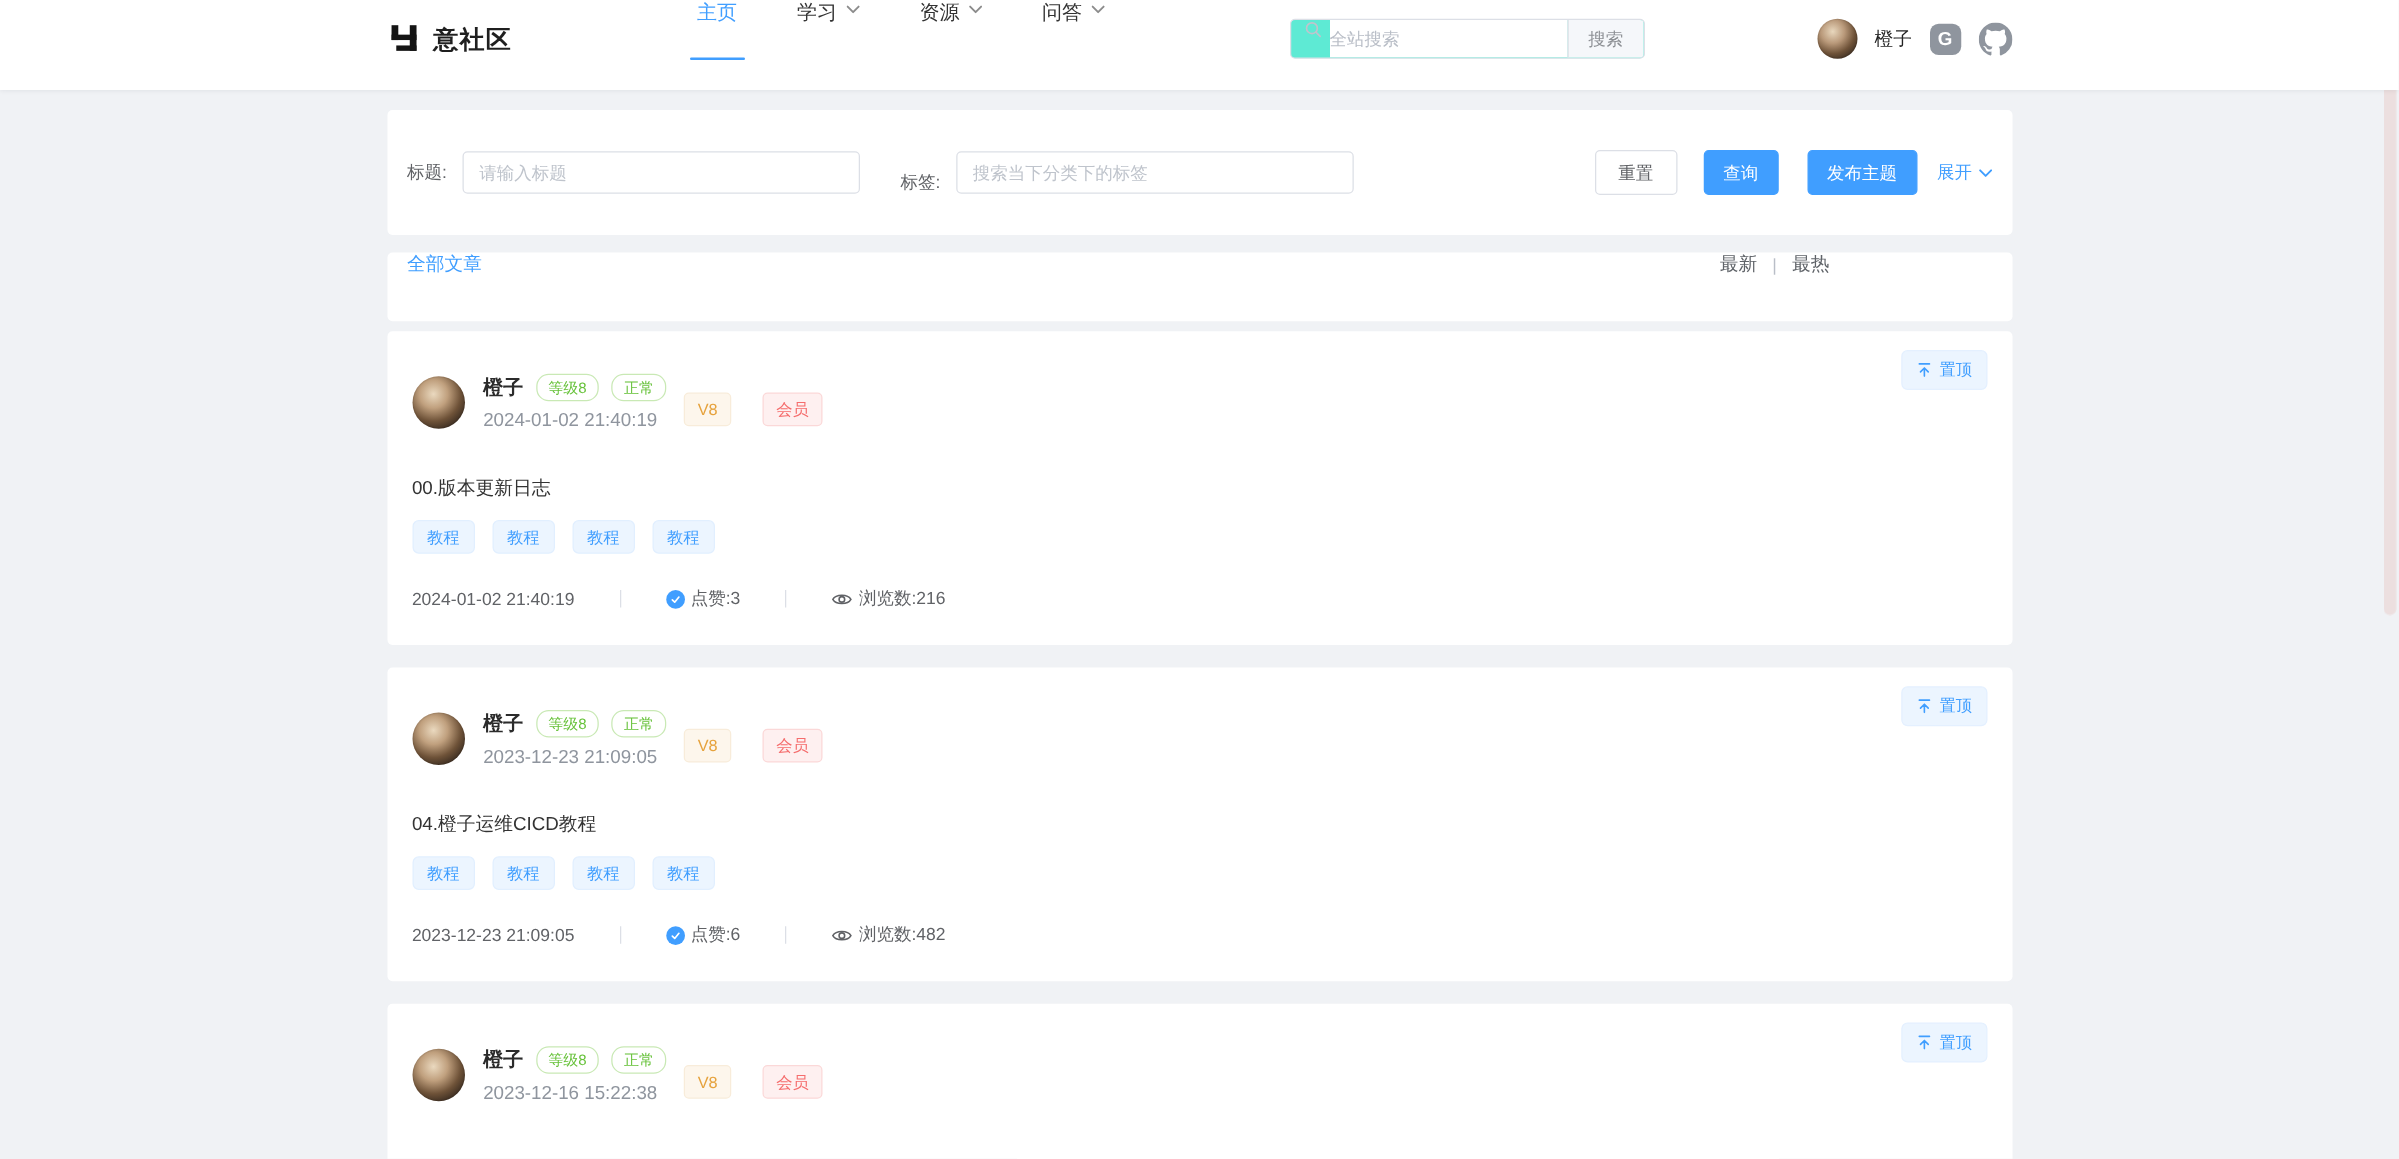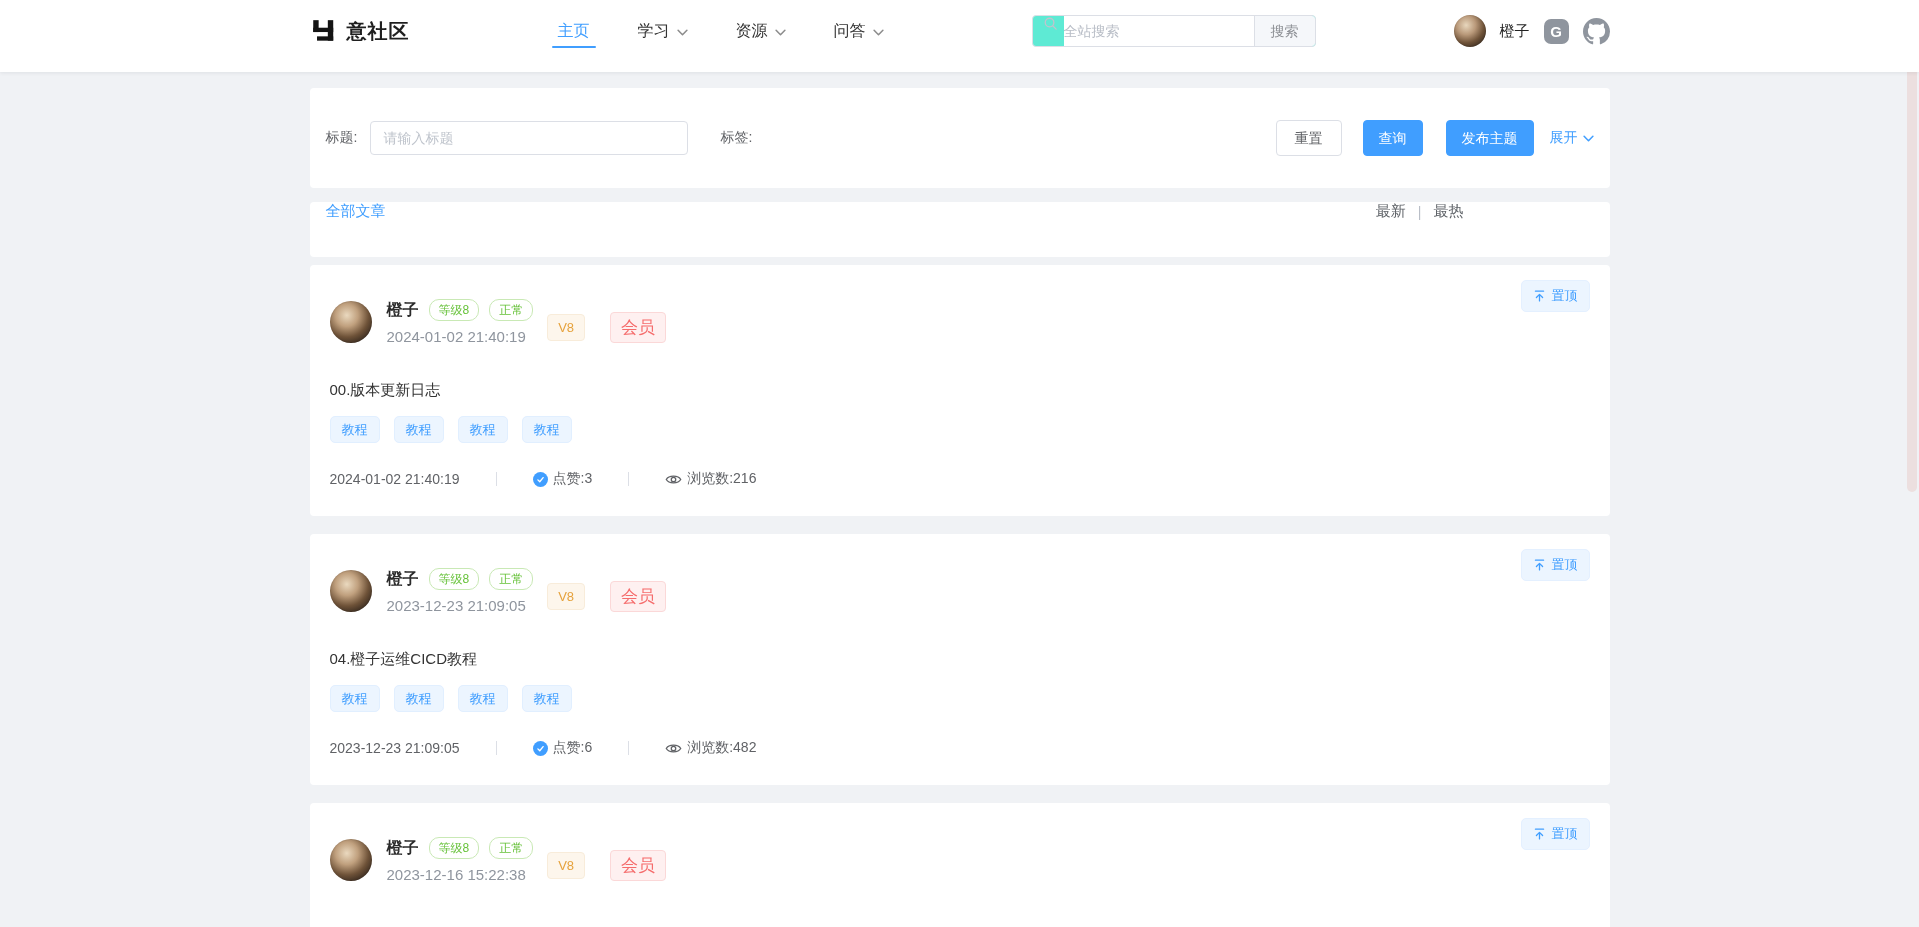--- a/index.html
+++ b/index.html
@@ -14,21 +14,21 @@
   header {
     background:#fff; height:72px; width:100%;
     box-shadow:0 1px 4px rgba(0,21,41,.08); position:relative; z-index:5;
   }
   .header-inner { display:flex; align-items:center; height:62px; }
   .brand { display:flex; align-items:center; gap:10px; cursor:pointer; }
   .brand-logo { width:27px; height:27px; display:block; }
   .brand-title { font-size:20px; font-weight:bold; color:#1f1f1f; letter-spacing:1px; }
   nav { display:flex; align-items:center; gap:48px; margin-left:148px; }
   .nav-item {
-    display:flex; align-items:center; gap:7px; font-size:16px; color:#333;
+    display:flex; align-items:flex-start; gap:7px; font-size:16px; color:#333;
     cursor:pointer; position:relative; height:62px;
   }
   .nav-item .chev { color:#8c8c8c; margin-top:2px; }
   .nav-item.active { color:#409eff; }
   .nav-item.active::after {
     content:""; position:absolute; left:-6px; right:-6px; bottom:14px;
     height:2px; background:#409eff; border-radius:1px;
   }
   .site-search { display:flex; align-items:center; margin-left:auto; }
   .search-box {
@@ -124,21 +124,21 @@
   }
   .badge-green { color:#67c23a; border:1px solid #c9e9b5; background:#fff; }
   .post-datetime { margin-top:7px; font-size:15px; color:#8f959e; }
   .vip-badges { display:flex; align-items:center; gap:25px; margin-left:14px; margin-top:10px; }
   .badge-vip {
     color:#e6a23c; background:#fdf6ec; border:1px solid #f8ecda;
     border-radius:4px; font-size:13px; padding:6px 10px; line-height:1;
   }
   .badge-member {
     color:#f56c6c; background:#fef0f0; border:1px solid #fbd8d8;
-    border-radius:4px; font-size:17px; padding:6px 10px; line-height:1;
+    border-radius:4px; font-size:13px; padding:6px 10px; line-height:1;
   }
   .post-title {
     margin-top:36px; font-size:15px; font-weight:normal; color:#333; cursor:pointer;
   }
   .post-tags { margin-top:16px; display:flex; gap:14px; }
   .tag {
     background:#ecf5ff; color:#409eff; border:1px solid #e1efff;
     border-radius:5px; font-size:13px; padding:6px 11px; line-height:1; cursor:pointer;
   }
   .post-meta { margin-top:27px; display:flex; align-items:center; font-size:14px; color:#606266; }
@@ -221,20 +221,21 @@
 
 <main class="container">
 
   <section class="filter-card">
     <div class="filter-group">
       <span class="filter-label">标题:</span>
       <input class="filter-input" placeholder="请输入标题" style="">
     </div>
     <div class="filter-group">
       <span class="filter-label">标签:</span>
+      <input class="filter-input" placeholder="搜索当下分类下的标签" style="">
     </div>
     <div class="filter-actions">
       <button class="btn btn-plain btn-reset">重置</button>
       <button class="btn btn-primary btn-query">查询</button>
       <button class="btn btn-primary btn-publish">发布主题</button>
       <a class="expand-link">
         <span>展开</span>
         <svg width="11" height="11" viewBox="0 0 10 10">
             <polyline points="1,3 5,7 9,3" fill="none" stroke="currentColor" stroke-width="1.4" stroke-linecap="round" stroke-linejoin="round"></polyline>
           </svg>

